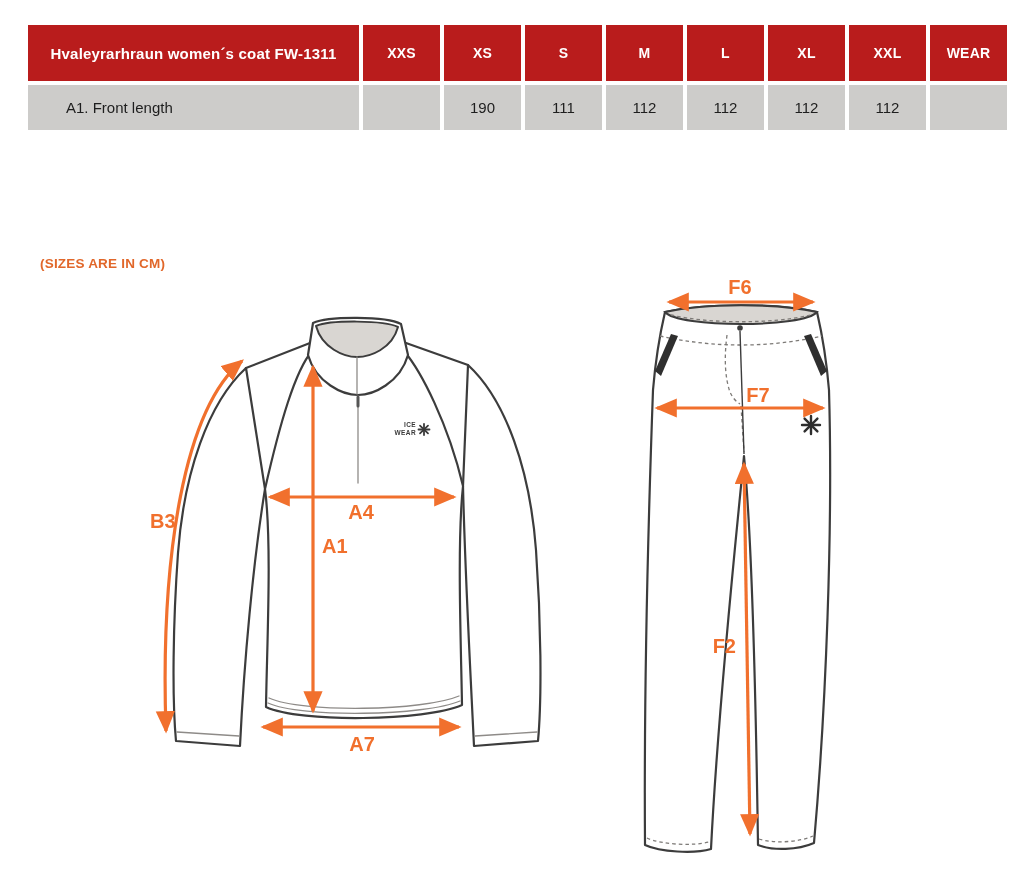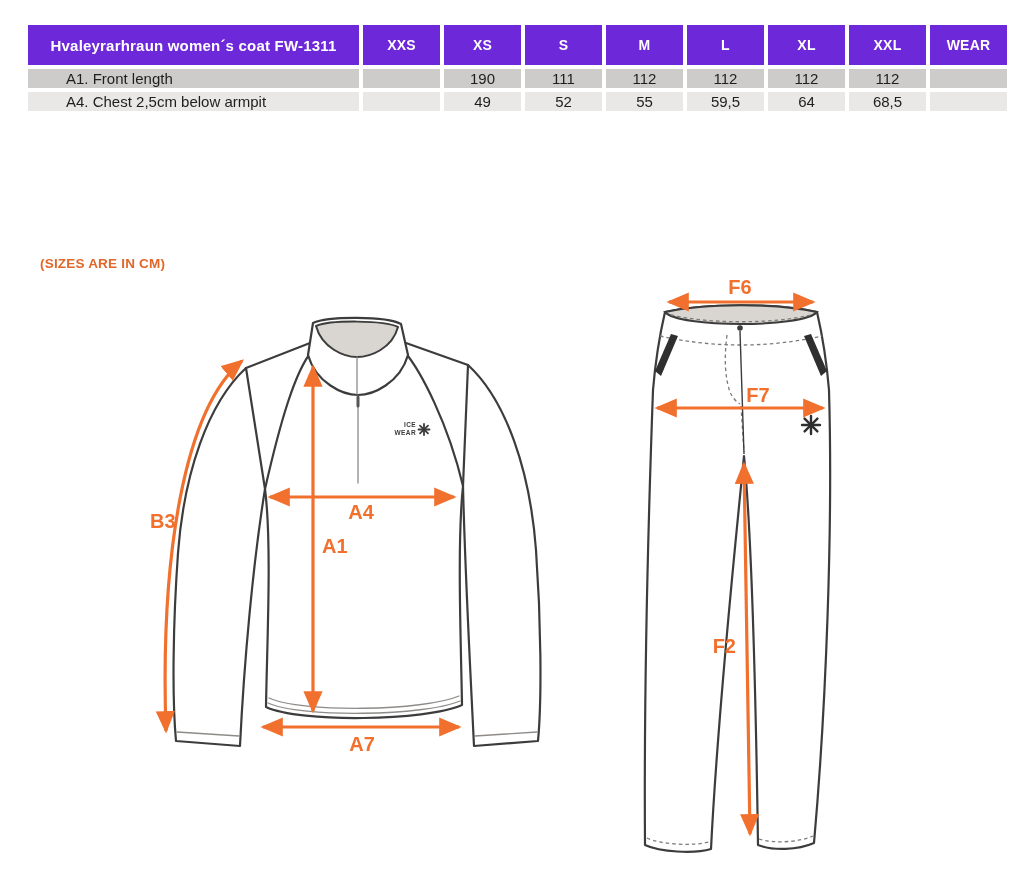--- a/index.html
+++ b/index.html
@@ -16,27 +16,27 @@
     position:absolute; left:24px; top:21px;
     width:987px;
     border-collapse:separate; border-spacing:4px;
     table-layout:fixed;
   }
   .size-table th, .size-table td {
     overflow:hidden; white-space:nowrap;
     vertical-align:middle;
   }
   .size-table thead th {
-    background:#6d28d9; color:#ffffff;
-    height:40px; font-size:14px; font-weight:bold;
+    background:#b91c1c; color:#ffffff;
+    height:56px; font-size:14px; font-weight:bold;
     text-align:center; letter-spacing:.2px;
   }
   .size-table thead th.title-cell { font-size:15px; }
   .size-table tbody td {
-    height:19px; font-size:15px; color:#1E1E1E;
+    height:45px; font-size:15px; color:#1E1E1E;
     text-align:center;
   }
   .size-table tbody td.lbl { text-align:left; padding-left:38px; }
   .size-table tbody tr:nth-child(odd)  td { background:#CDCCCA; }
   .size-table tbody tr:nth-child(even) td { background:#E9E8E6; }
 
   
   .sizes-note {
     position:absolute; left:40px; top:256px;
     color:#E1672A; font-size:13.5px; font-weight:bold;
@@ -89,31 +89,20 @@
       <td class="lbl">A1. Front length</td>
       <td></td>
       <td>190</td>
       <td>111</td>
       <td>112</td>
       <td>112</td>
       <td>112</td>
       <td>112</td>
       <td></td>
     </tr>
-    <tr>
-      <td class="lbl">A4. Chest 2,5cm below armpit</td>
-      <td></td>
-      <td>49</td>
-      <td>52</td>
-      <td>55</td>
-      <td>59,5</td>
-      <td>64</td>
-      <td>68,5</td>
-      <td></td>
-    </tr>
   </tbody>
 </table>
 
 <div class="sizes-note">(SIZES ARE IN CM)</div>
 
 <svg class="jacket" width="455" height="497" viewBox="0 0 455 497">
   <defs>
     <marker id="ahj" markerWidth="8" markerHeight="7" refX="6.2" refY="3" orient="auto-start-reverse">
       <path d="M0,0 L7,3 L0,6 Z" fill="#F1702D"></path>
     </marker>

